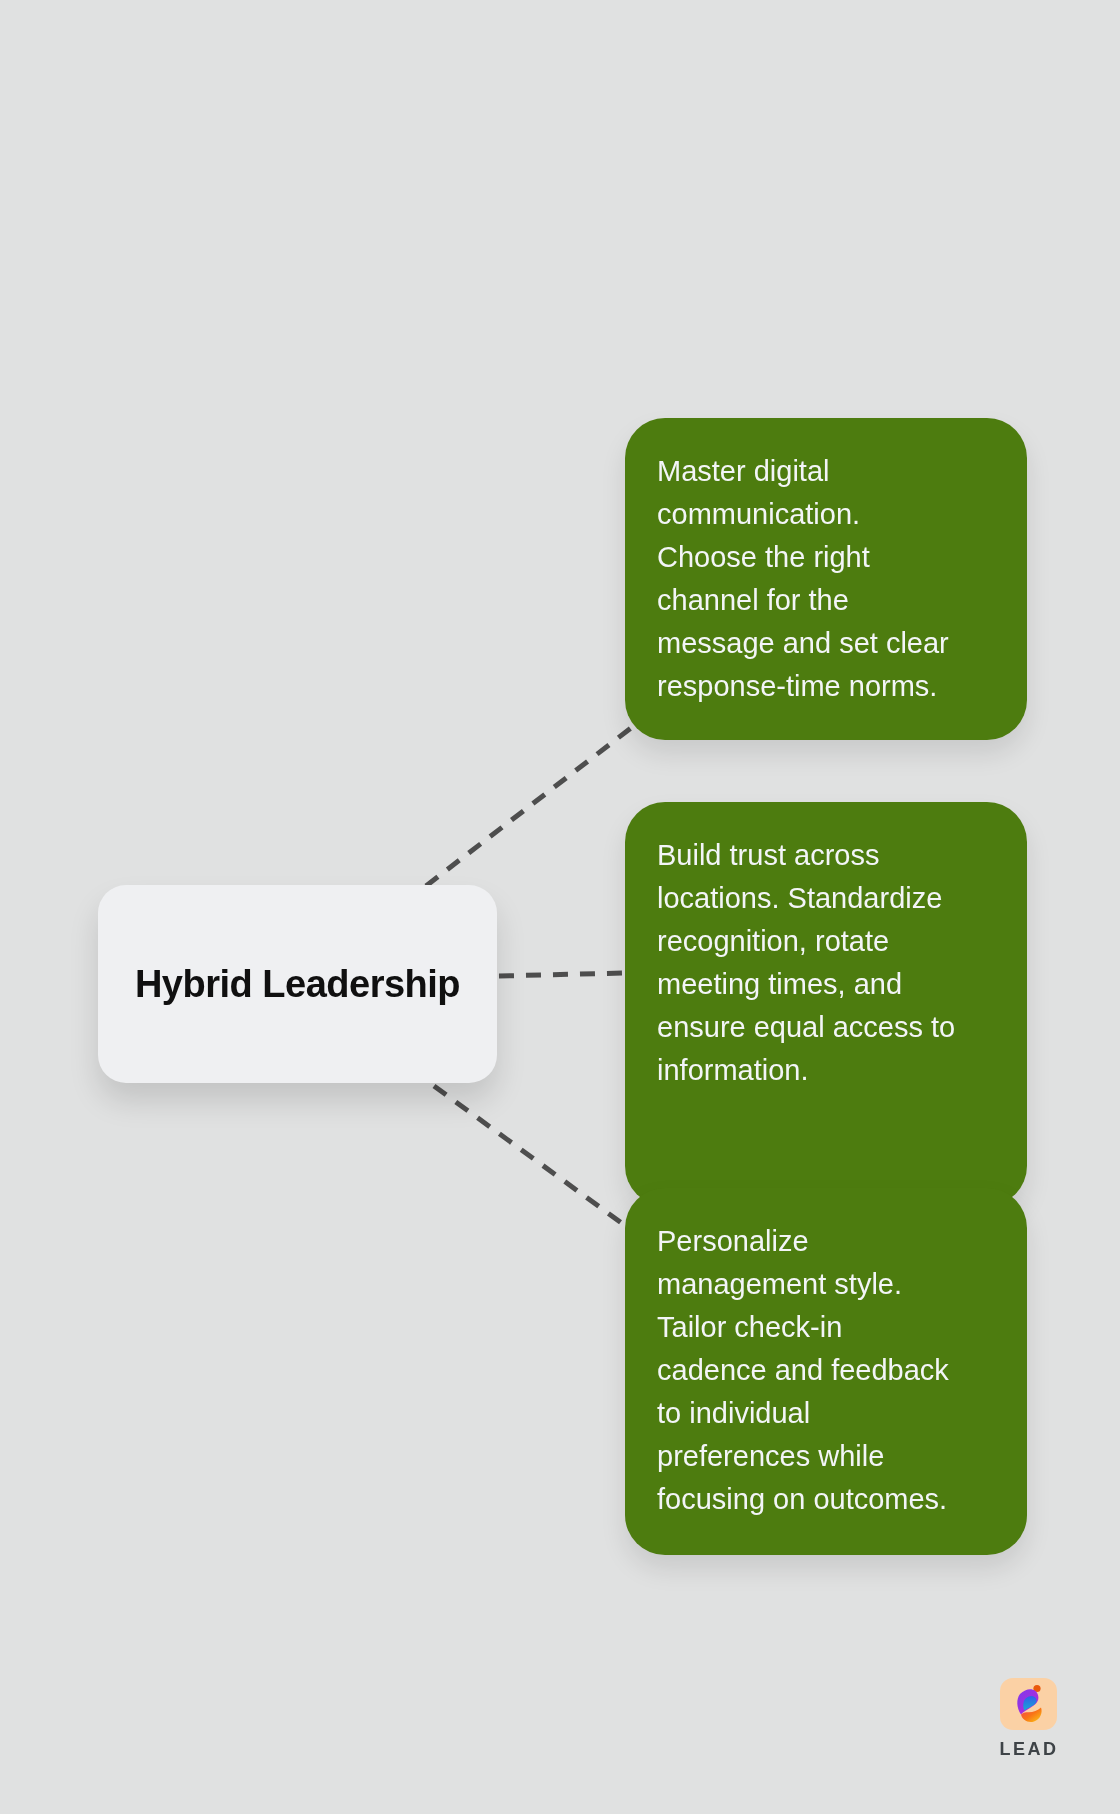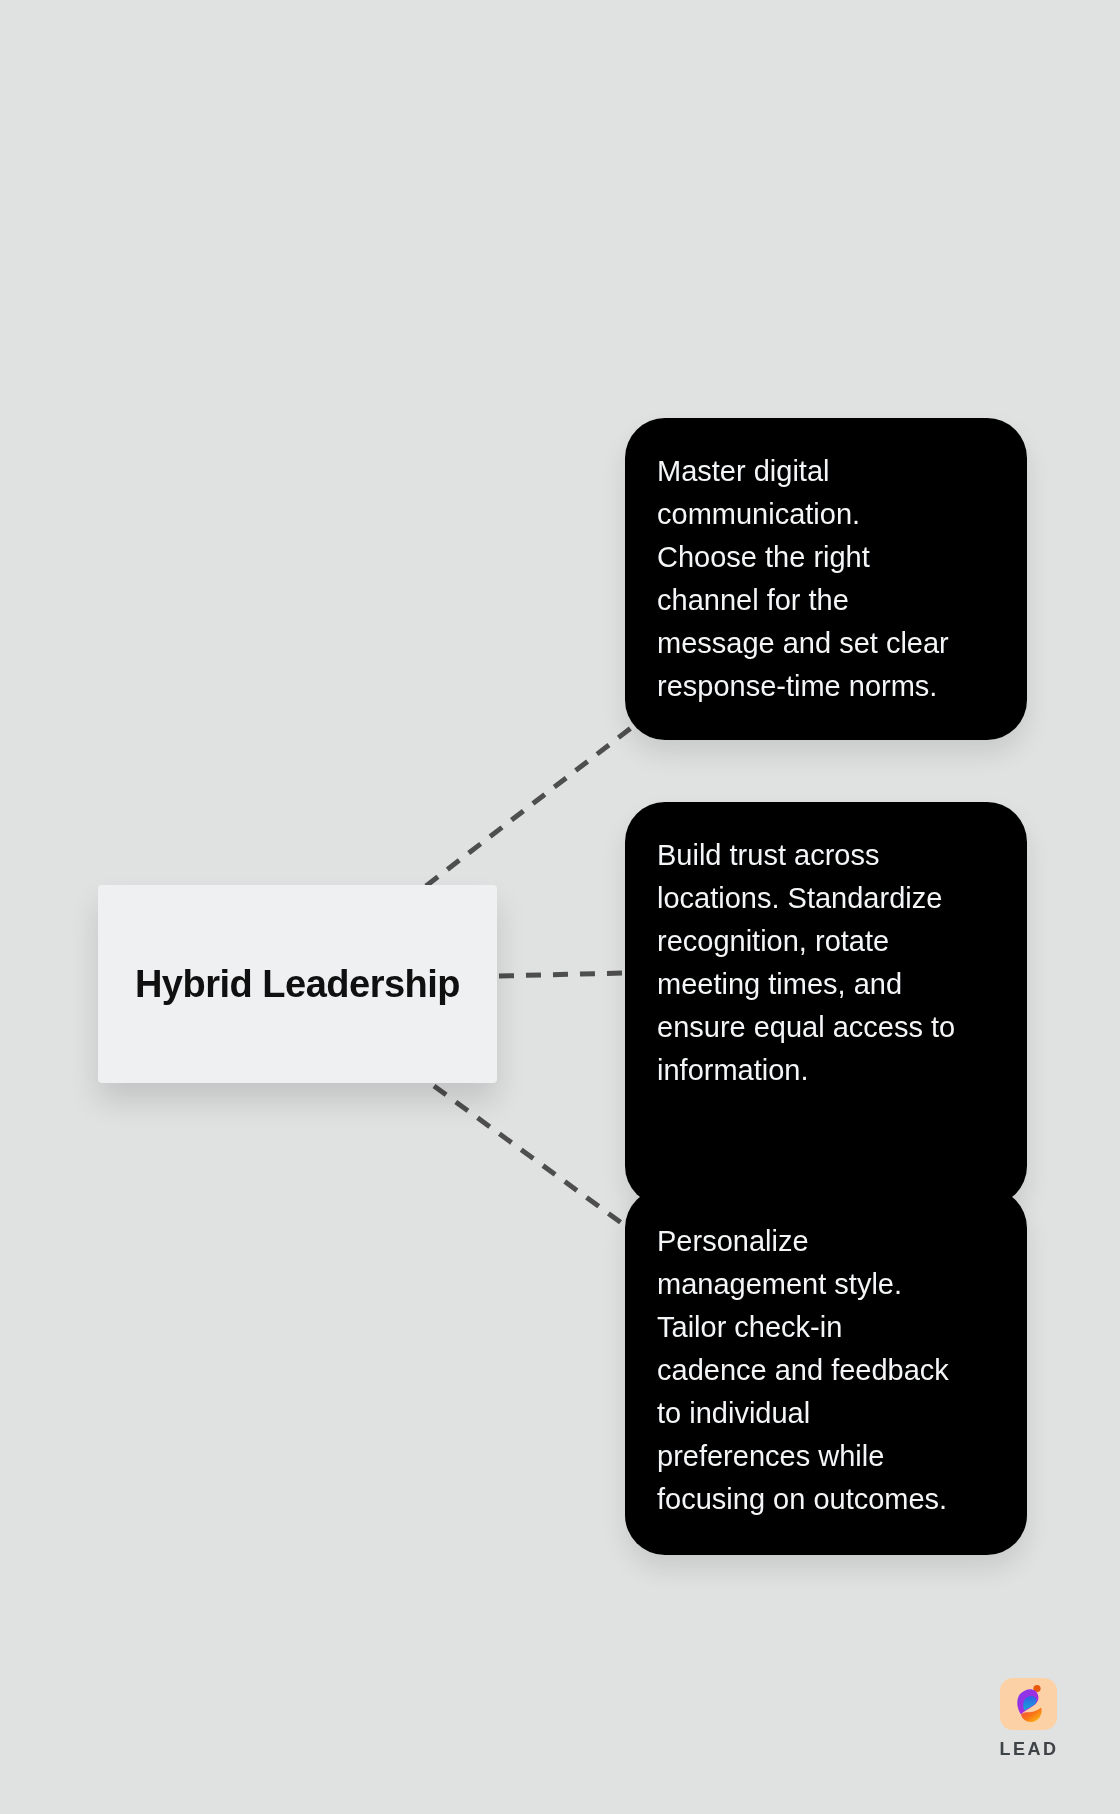--- a/index.html
+++ b/index.html
@@ -24,36 +24,36 @@
     white-space:pre-line;
   }
 
   .connector-layer{position:absolute;top:0;left:0;width:1120px;height:1814px;pointer-events:none;}
 
   .center-node{
     position:absolute;
     left:98px;top:885px;
     width:399px;height:198px;
     background:#EFF0F2;
-    border-radius:4px;
+    border-radius:28px;
     box-shadow:0 18px 30px rgba(0,0,0,0.13);
     display:flex;align-items:center;justify-content:center;
   }
   .center-node .label{
     font-size:38px;
     font-weight:700;
     color:#101010;
     letter-spacing:-0.5px;
   }
 
   .branch{
     position:absolute;
     left:625px;
     width:402px;
-    background:#000000;
+    background:#4d7c0f;
     border-radius:40px;
     box-shadow:0 14px 26px rgba(0,0,0,0.10);
     box-sizing:border-box;
     padding:32px 28px 22px 32px;
   }
   .branch .text{
     font-size:29px;
     line-height:43px;
     color:#F3F5F7;
     white-space:pre-line;

